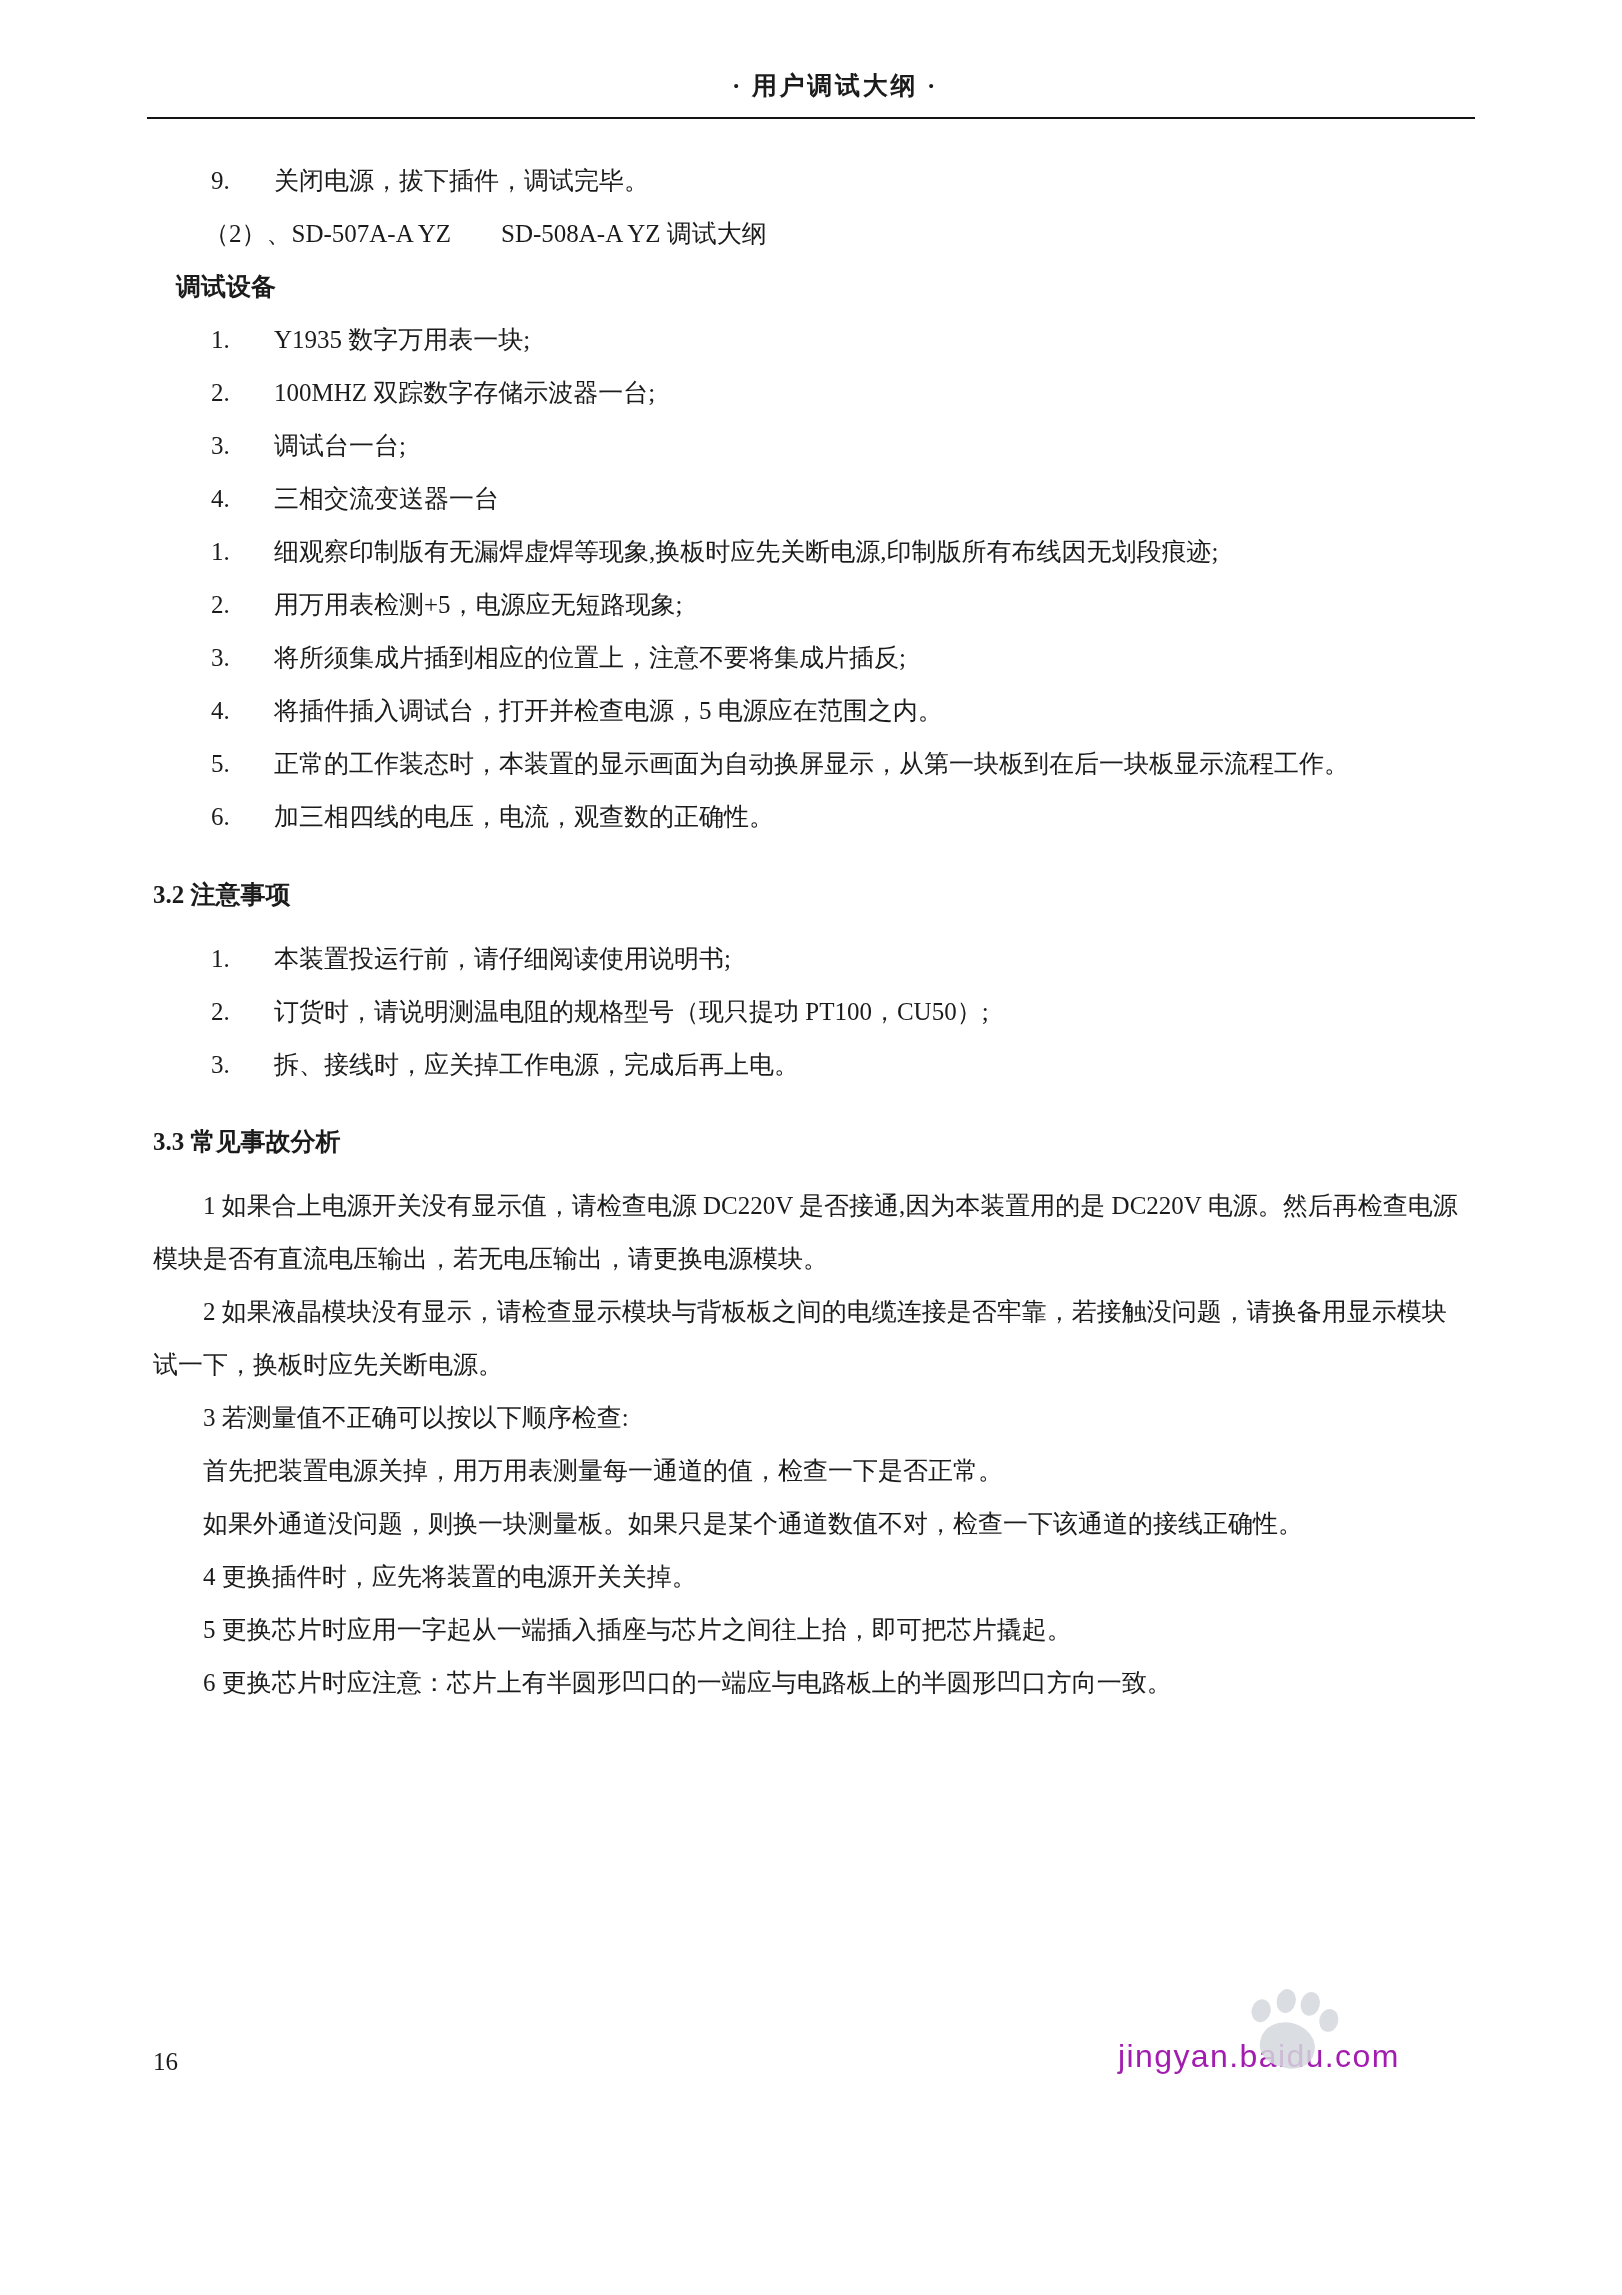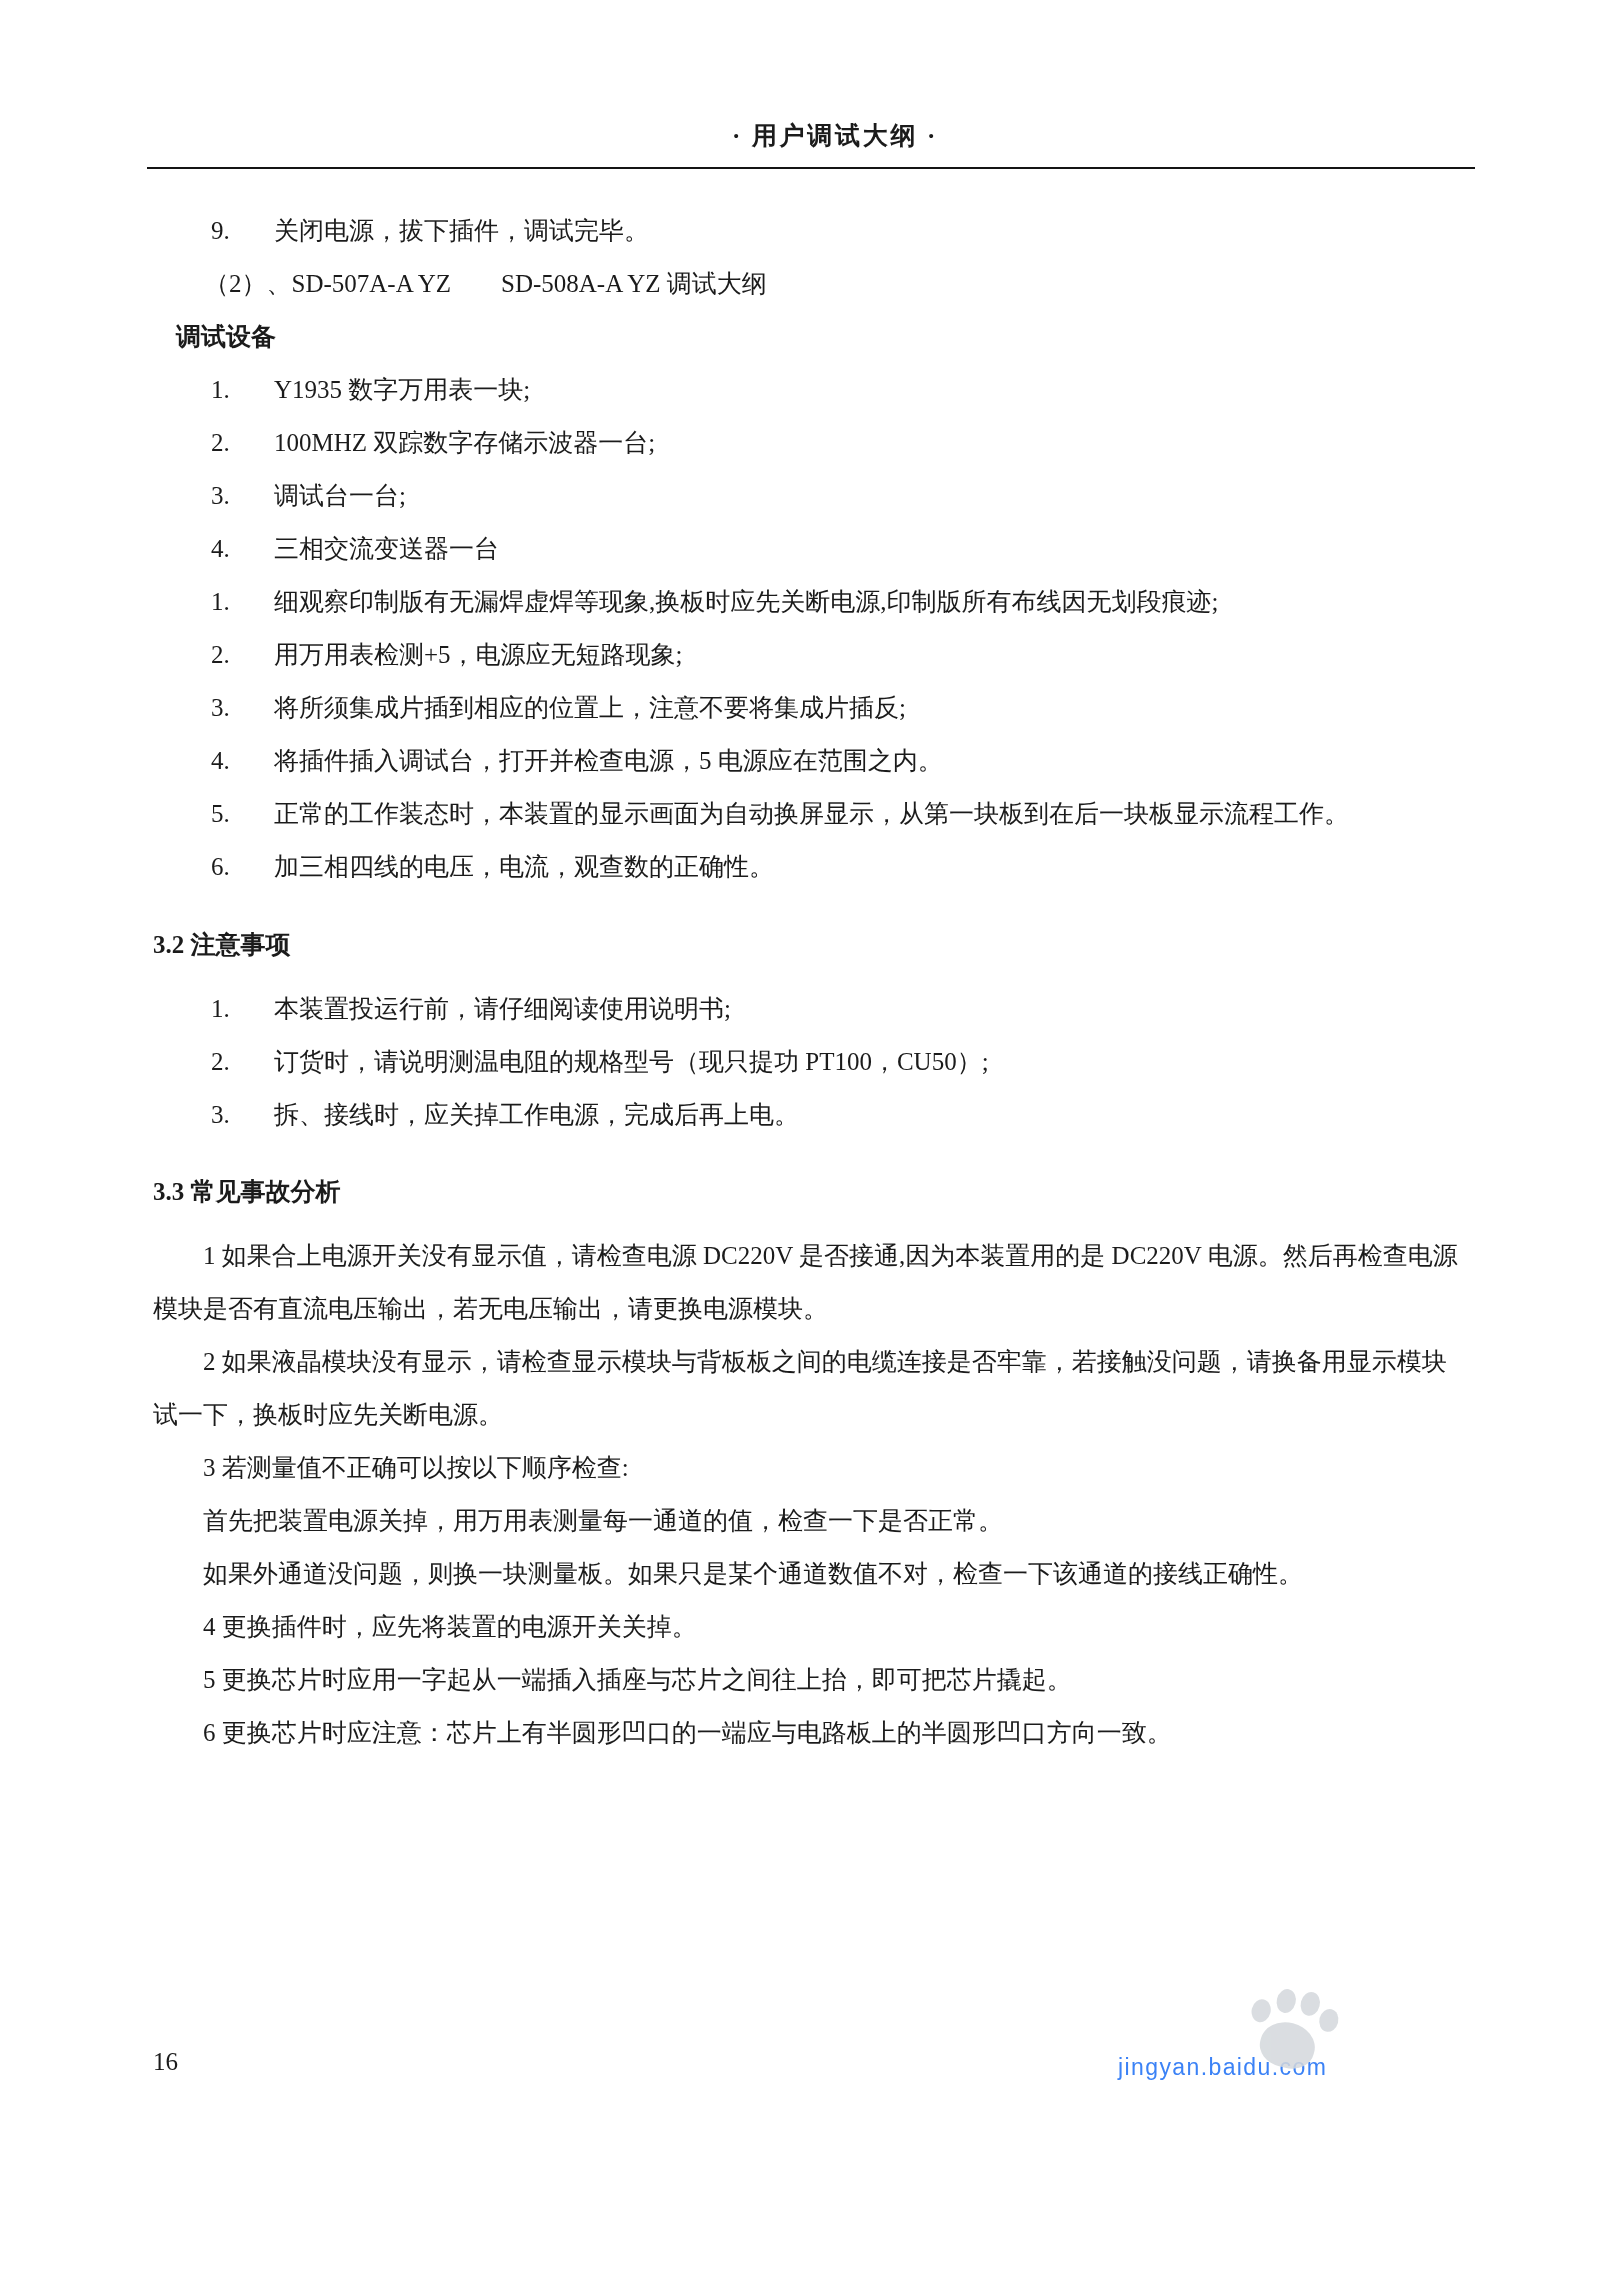--- a/index.html
+++ b/index.html
@@ -9,21 +9,21 @@
     height: 2295px;
     background: #ffffff;
     font-family: "Liberation Serif", "DejaVu Serif", serif;
     color: #1b1b1b;
     overflow: hidden;
   }
   .header-title {
     text-align: center;
     font-weight: bold;
     font-size: 25px;
-    padding-top: 119px;
+    padding-top: 69px;
     letter-spacing: 2.7px;
     margin-left: 48px;
   }
   .header-rule {
     border: none;
     border-top: 2px solid #141414;
     margin: 15px 147px 0 147px;
   }
   .content {
     padding: 35px 153px 0 153px;
@@ -54,24 +54,24 @@
     position: relative;
     z-index: 1;
     font-size: 53px;
     font-weight: bold;
     font-family: "Liberation Sans", sans-serif;
     letter-spacing: 0.7px;
     white-space: nowrap;
   }
   .wm-cn { margin-left: 6.8px; color: #c3c8cd; }
   .wm-url {
-    font-size: 23px;
+    font-size: 32px;
     font-family: "Liberation Sans", sans-serif;
-    color: #3b82f6;
-    margin-top: 20px;
+    color: #a21caf;
+    margin-top: 4px;
     letter-spacing: 1.4px;
     white-space: nowrap;
   }
   .paw {
     position: absolute;
     left: 129px;
     top: -41px;
     width: 95px;
     height: 82px;
     z-index: 0;

